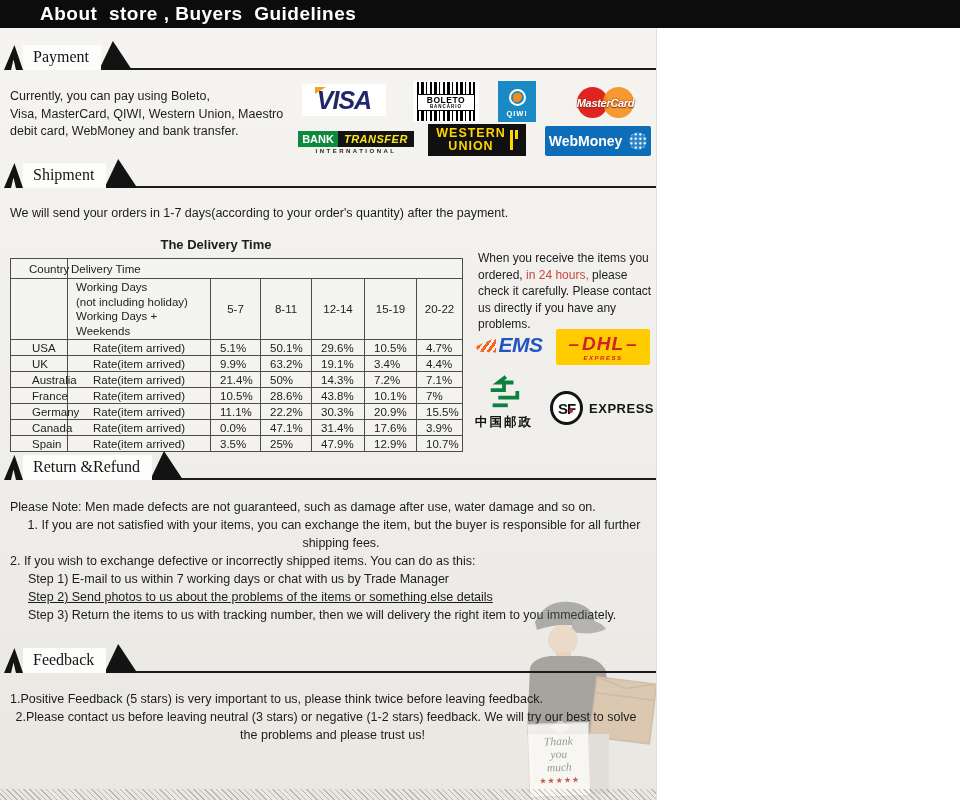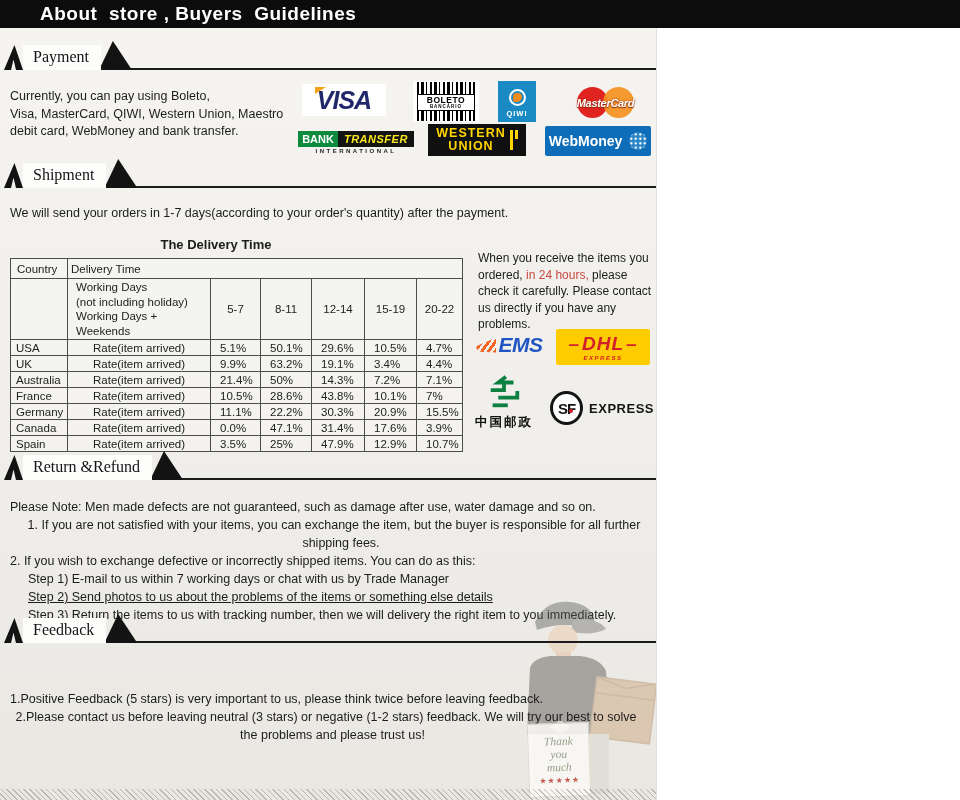--- a/index.html
+++ b/index.html
@@ -67,25 +67,25 @@
 
   .wm { left:545px; top:98px; width:106px; height:30px; background:#0d6db8; border-radius:2px; gap:7px; }
   .wm .wm-txt { color:#fff; font-size:14px; font-weight:600; }
   .wm .globe { width:18px; height:18px; border-radius:50%; background-color:#2b86c8;
                background-image:radial-gradient(#fff 1.1px, transparent 1.3px); background-size:4.5px 4.5px; }
 
   
   table.delivery { position:absolute; left:10px; top:230px; border-collapse:collapse; table-layout:fixed; width:452px;
                    font-size:11.5px; color:#222; background:rgba(255,255,255,.25); }
   table.delivery th, table.delivery td { border:1px solid #4c4c4c; font-weight:400; padding:1px 3px; }
-  table.delivery .c-head { text-align:left; padding-left:6px; height:20px; }
+  table.delivery .c-head { text-align:left; padding-left:18px; height:20px; }
   table.delivery .d-head { text-align:left; height:20px; }
   table.delivery .wd { white-space:pre-line; padding-left:8px; line-height:14.5px; height:46px; }
   table.delivery .range { text-align:center; }
-  table.delivery td.country { padding-left:5px; height:16px; }
+  table.delivery td.country { padding-left:21px; height:16px; }
   table.delivery td.rate { text-align:center; }
   table.delivery td.pct { padding-left:9px; }
 
   .tbl-title { position:absolute; left:0px; top:209px; width:432px; text-align:center; font-size:13px; font-weight:600; color:#1c1c1c; }
 
   .receive-note { position:absolute; left:478px; top:222px; width:178px; font-size:12px; line-height:16.5px; color:#1c1c1c; }
   .receive-note .red { color:#c8473f; }
 
   
   .ems { left:472px; top:303px; width:74px; height:28px; gap:2px; }
@@ -362,21 +362,21 @@
         <g transform="rotate(7 115 120)">
           <rect x="88" y="88" width="60" height="60" fill="#c79b6d" stroke="#ad8257" stroke-width="1.5"></rect>
           <path d="M88 104 L148 104" stroke="#a67c4e" stroke-width="1.5"></path>
           <path d="M88 88 L118 96 L148 88" fill="none" stroke="#a67c4e" stroke-width="1.5"></path>
         </g>
         <rect x="28" y="142" width="76" height="60" fill="#d8d3ca"></rect>
         <path d="M45 135 L55 128 L65 135 L55 142 Z" fill="#bfb9ad"></path>
       </svg>
     </div>
 
-    <div class="sec-header" style="top:586px;">
+    <div class="sec-header" style="top:616px;">
       <div class="line"></div>
       <div class="inner">
         <span class="tri-left"></span>
         <span class="sec-label">Feedback</span>
         <span class="tri-right"></span>
       </div>
     </div>
 
     <div class="txt" style="left:10px; top:663px; width:640px;">1.Positive Feedback (5 stars) is very important to us, please think twice before leaving feedback.</div>
     <div class="txt hang" style="left:10px; top:681px; width:632px; padding-left:13px; text-indent:-13px;">2.Please contact us before leaving neutral (3 stars) or negative (1-2 stars) feedback. We will try our best to solve the problems and please trust us!</div>

